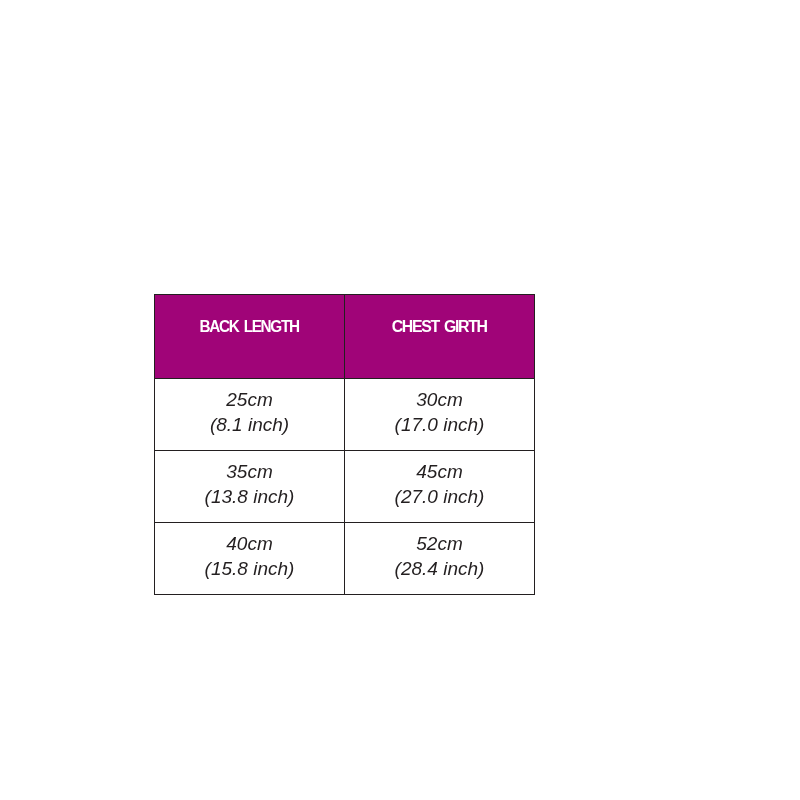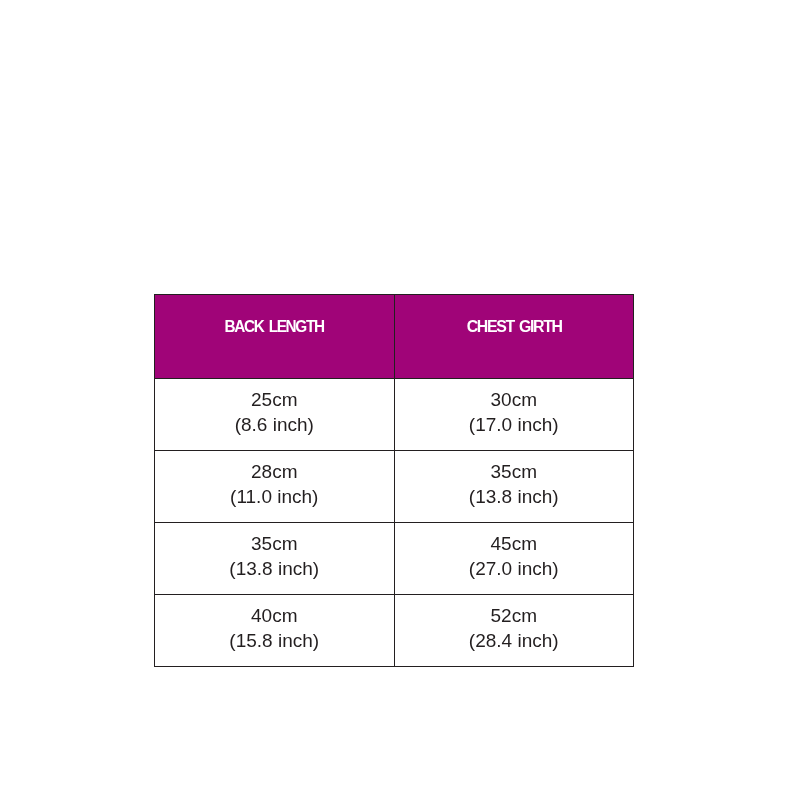--- a/index.html
+++ b/index.html
@@ -1,41 +1,37 @@
 <!DOCTYPE html>
 <html><head>
 <meta charset="utf-8">
 <style>
   html,body{margin:0;padding:0;}
   body{width:800px;height:800px;background:#ffffff;font-family:"Liberation Sans",sans-serif;}
   #stage{position:relative;width:800px;height:800px;}
-  #size-chart{position:absolute;left:154px;top:294px;width:480px;border-collapse:collapse;table-layout:fixed;}
+  #size-chart{position:absolute;left:154px;top:294px;width:381px;border-collapse:collapse;table-layout:fixed;}
   #size-chart td,#size-chart th{border:1px solid #231f20;}
   .hdr{background:#a00478;color:#ffffff;font-weight:bold;font-size:15.8px;letter-spacing:-1.35px;word-spacing:2.2px;height:84px;vertical-align:top;padding-top:23px;box-sizing:border-box;text-align:center;}
   .hdr span{display:inline-block;transform:scaleX(0.97);}
   .hdr.c2 span{transform:scaleX(1.005);text-align:right;}
-  .cell{color:#231f20;font-size:19px;text-align:center;height:72px;line-height:25px;box-sizing:border-box;vertical-align:middle;padding-bottom:6px;}
+  .cell{color:#231f20;font-size:19px;text-align:center;height:72px;line-height:25px;box-sizing:border-box;vertical-align:middle;padding-bottom:6px;font-style:italic;}
 </style>
 </head>
 <body>
 
 <div id="stage">
   <table id="size-chart">
     <tbody>
         <tr>
       <th class="hdr"><span>BACK LENGTH</span></th>
       <th class="hdr c2"><span>CHEST GIRTH</span></th>
     </tr>
     <tr>
-      <td class="cell"><span>25cm</span><br><span>(8.6 inch)</span></td>
+      <td class="cell"><span>25cm</span><br><span>(8.1 inch)</span></td>
       <td class="cell"><span>30cm</span><br><span>(17.0 inch)</span></td>
-    </tr>
-    <tr>
-      <td class="cell"><span>28cm</span><br><span>(11.0 inch)</span></td>
-      <td class="cell"><span>35cm</span><br><span>(13.8 inch)</span></td>
     </tr>
     <tr>
       <td class="cell"><span>35cm</span><br><span>(13.8 inch)</span></td>
       <td class="cell"><span>45cm</span><br><span>(27.0 inch)</span></td>
     </tr>
     <tr>
       <td class="cell"><span>40cm</span><br><span>(15.8 inch)</span></td>
       <td class="cell"><span>52cm</span><br><span>(28.4 inch)</span></td>
     </tr>
   </tbody>

